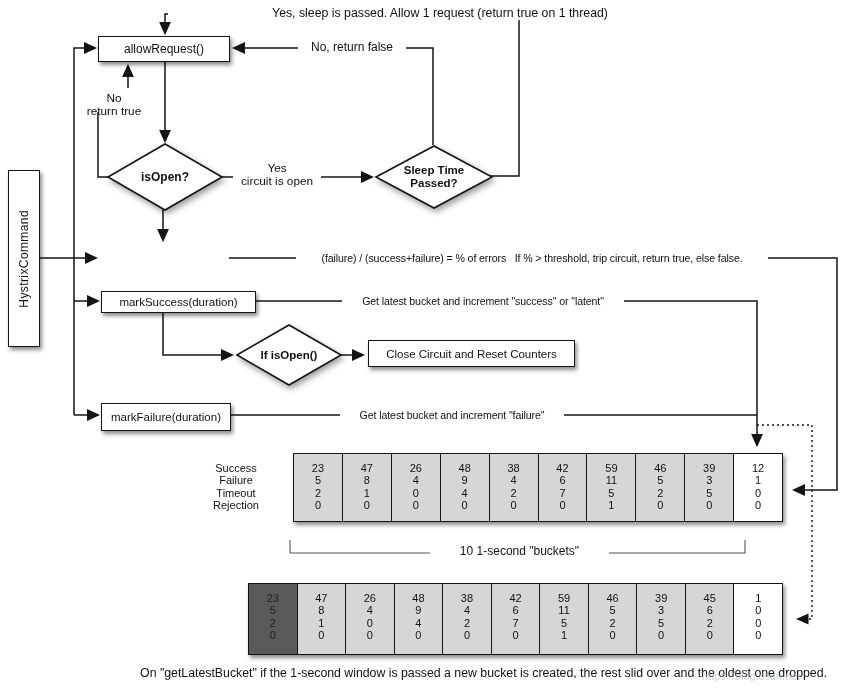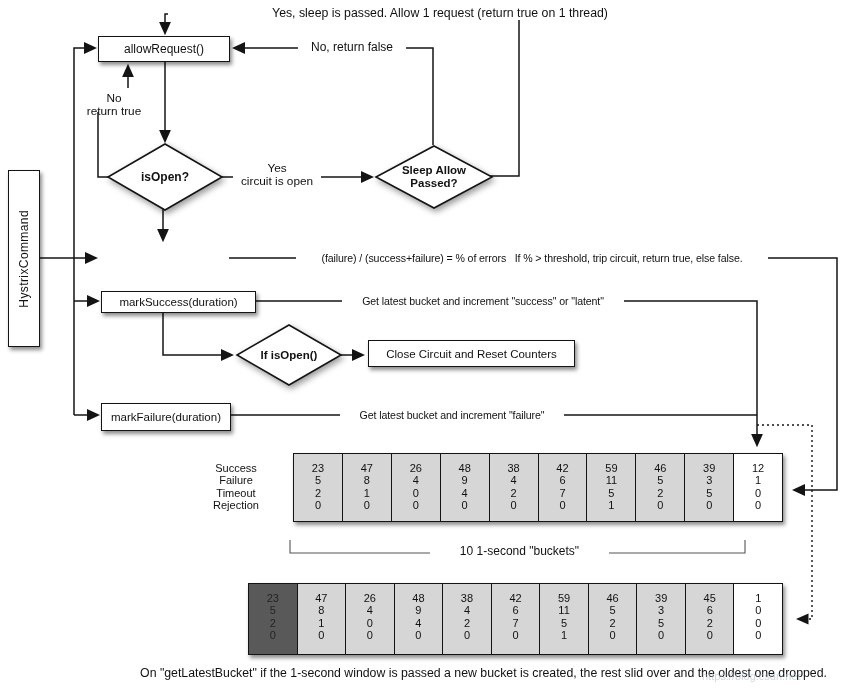--- a/index.html
+++ b/index.html
@@ -100,21 +100,21 @@
     <svg width="120" height="72">
         <polygon points="60,3 117,36 60,69 3,36" fill="#fff" stroke="#141414" stroke-width="1.6"></polygon>
       </svg>
     <div class="dlabel" style="font-size:12px;">isOpen?</div>
   </div>
   <div class="dia" style="left:373px;top:143px;width:122px;height:68px;">
     <svg width="122" height="68">
         <polygon points="61,3 119,34 61,65 3,34" fill="#fff" stroke="#141414" stroke-width="1.6"></polygon>
       </svg>
     <div class="dlabel">
-      <span>Sleep Allow</span>
+      <span>Sleep Time</span>
       <span>Passed?</span>
     </div>
   </div>
   <div class="dia" style="left:234px;top:322px;width:110px;height:66px;">
     <svg width="110" height="66">
         <polygon points="55,3 107,33 55,63 3,33" fill="#fff" stroke="#141414" stroke-width="1.6"></polygon>
       </svg>
     <div class="dlabel">If isOpen()</div>
   </div>
 

